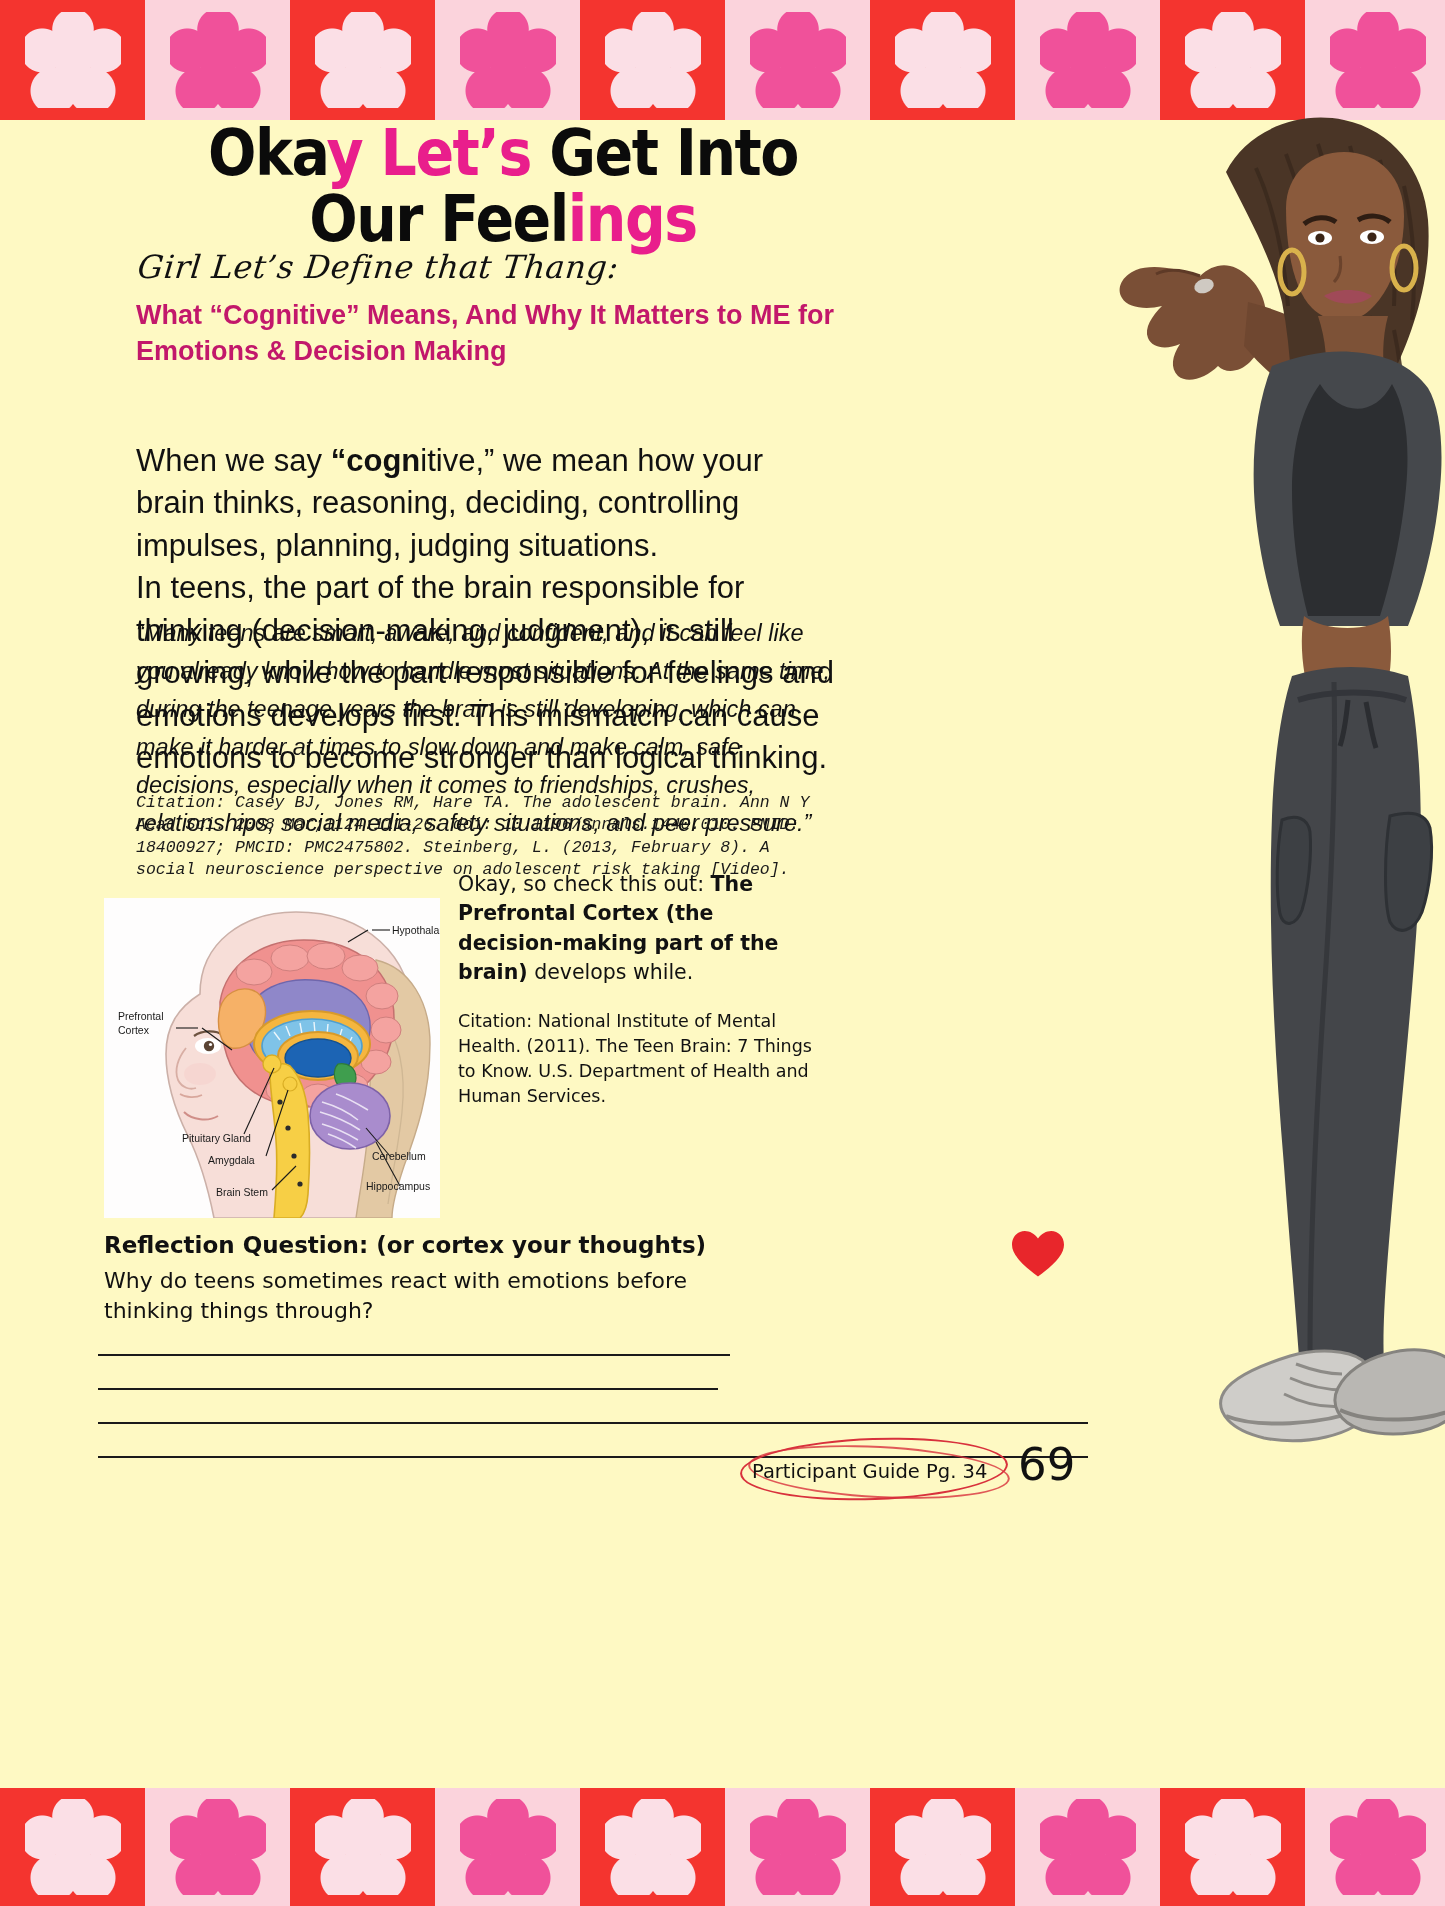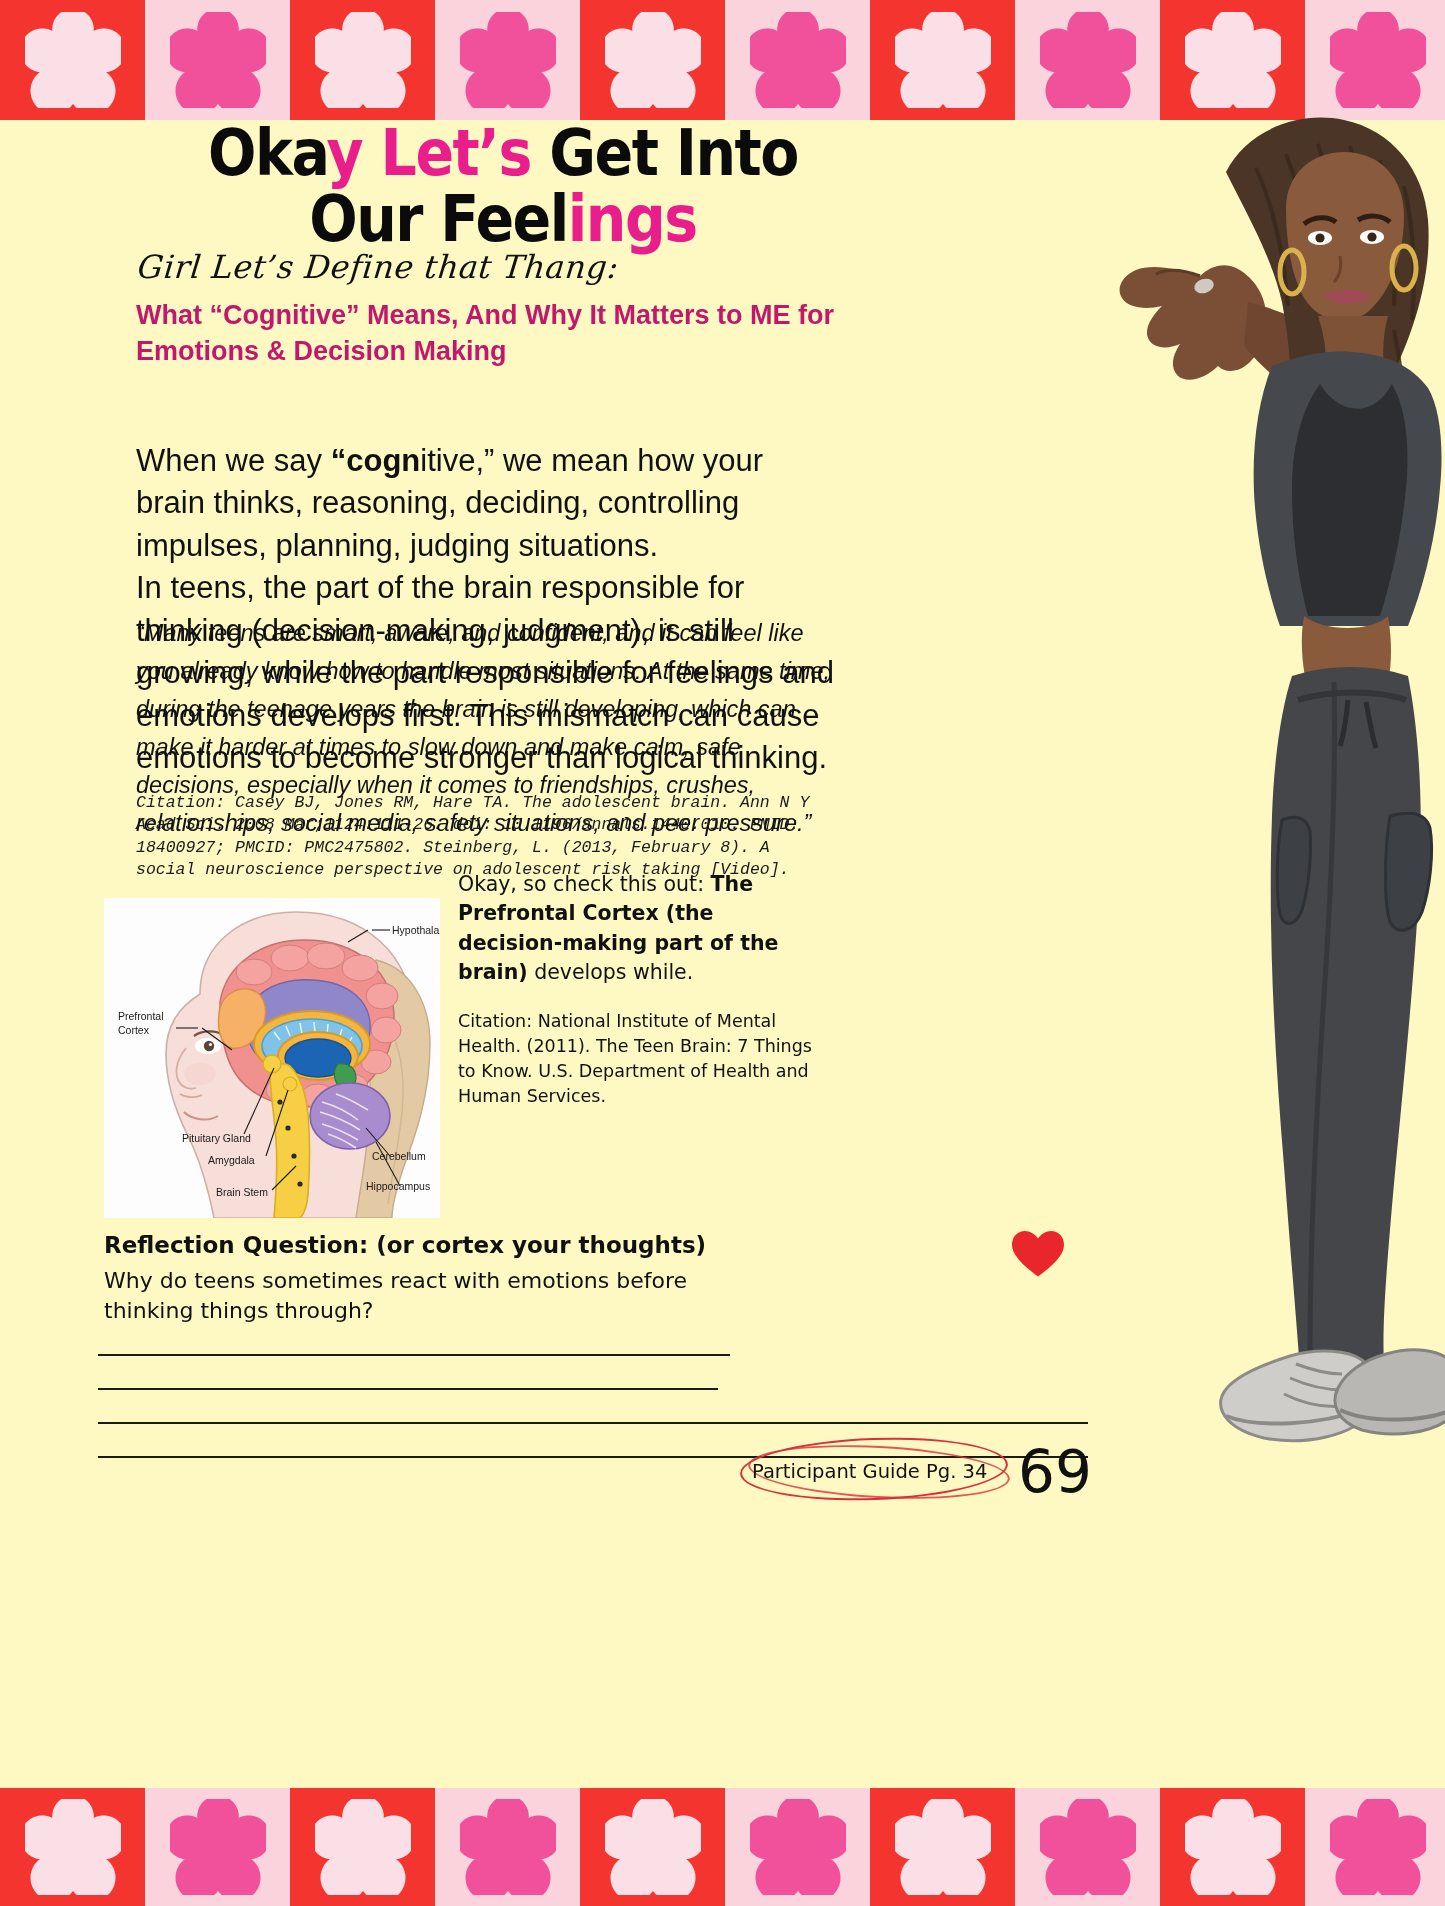--- a/index.html
+++ b/index.html
@@ -170,21 +170,21 @@
     position: absolute; left: 748px; top: 1326px;
     width: 262px; height: 52px;
     border: 2px solid #d8313c;
     border-radius: 50%;
     transform: rotate(3deg);
     opacity: .8;
   }
   .page-num {
     position: absolute; left: 1018px; top: 1318px;
     font-family: "DejaVu Sans", sans-serif;
-    font-size: 58px;
+    font-size: 45px;
     color: #111;
   }
 
   
   .character { position: absolute; right: 0; top: -4px; width: 545px; height: 1700px; }
 </style>
 </head>
 <body>
 
 <div class="page">

